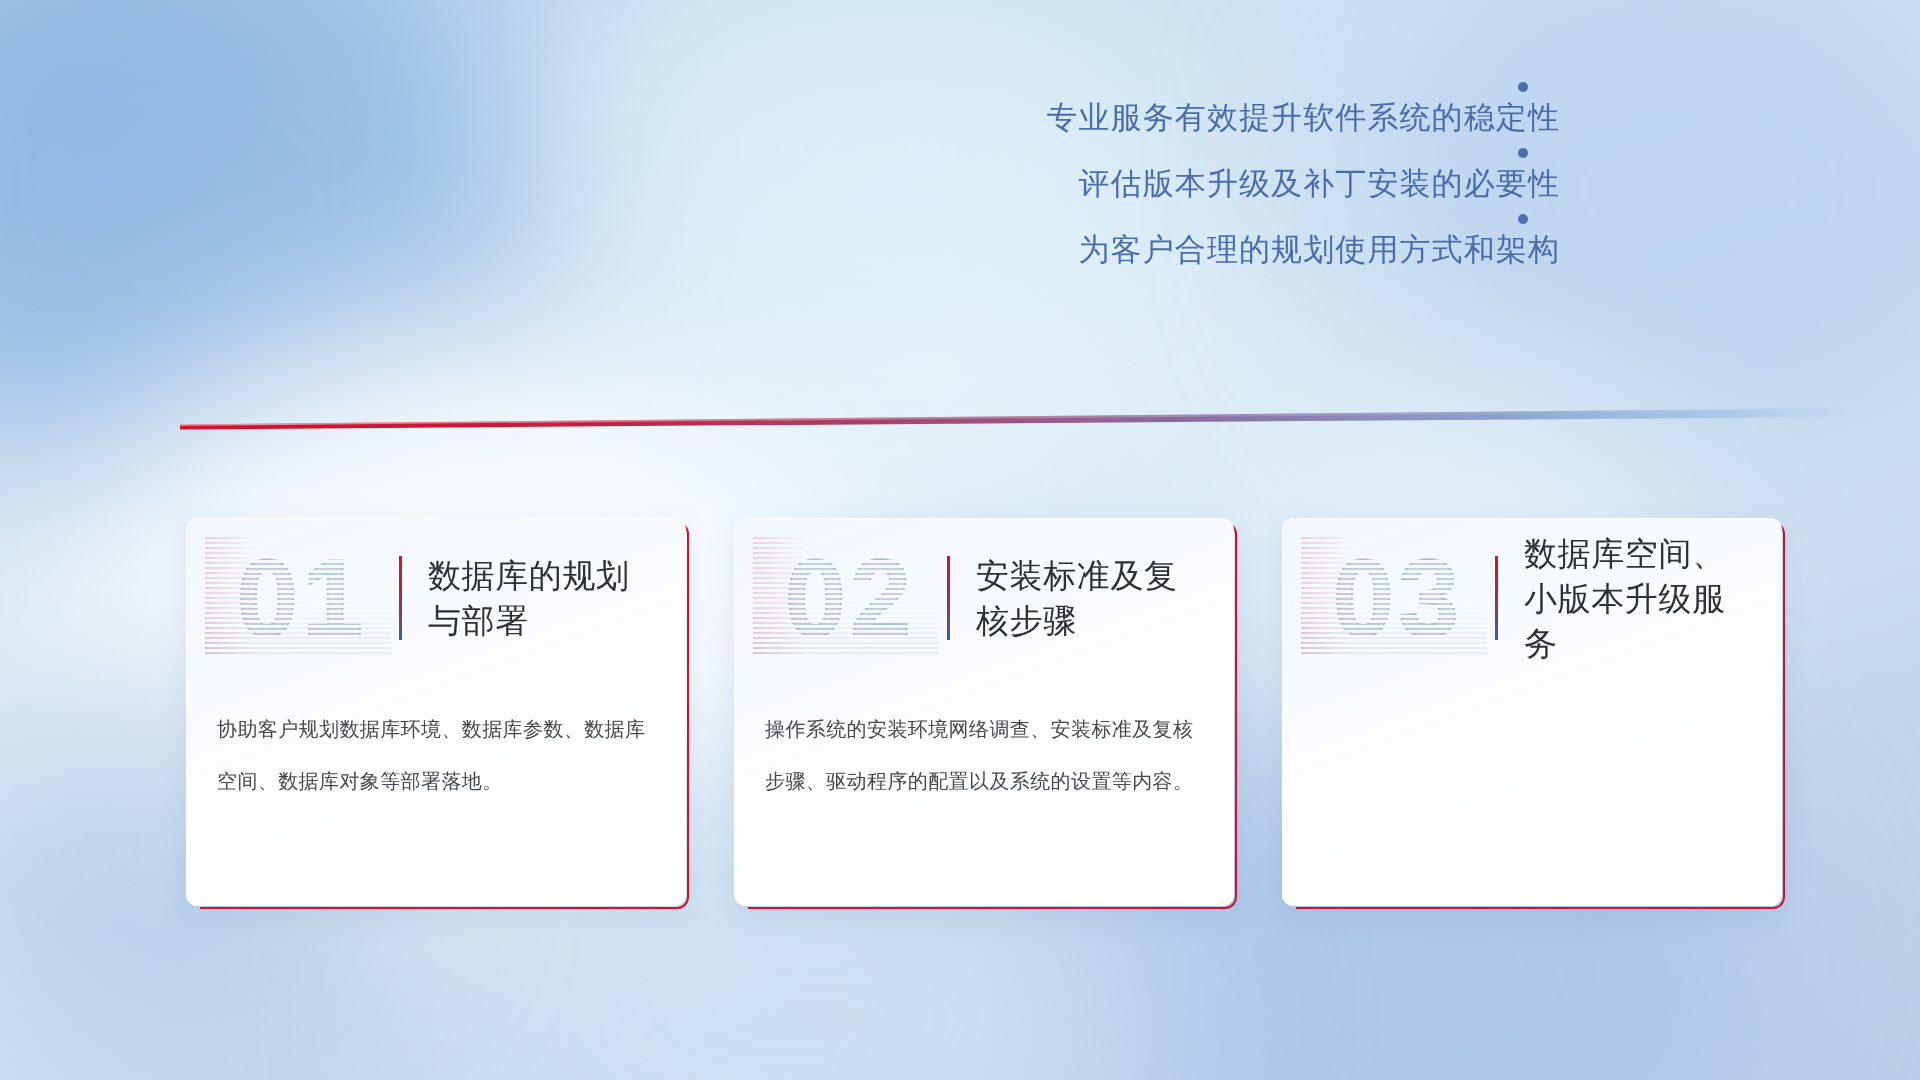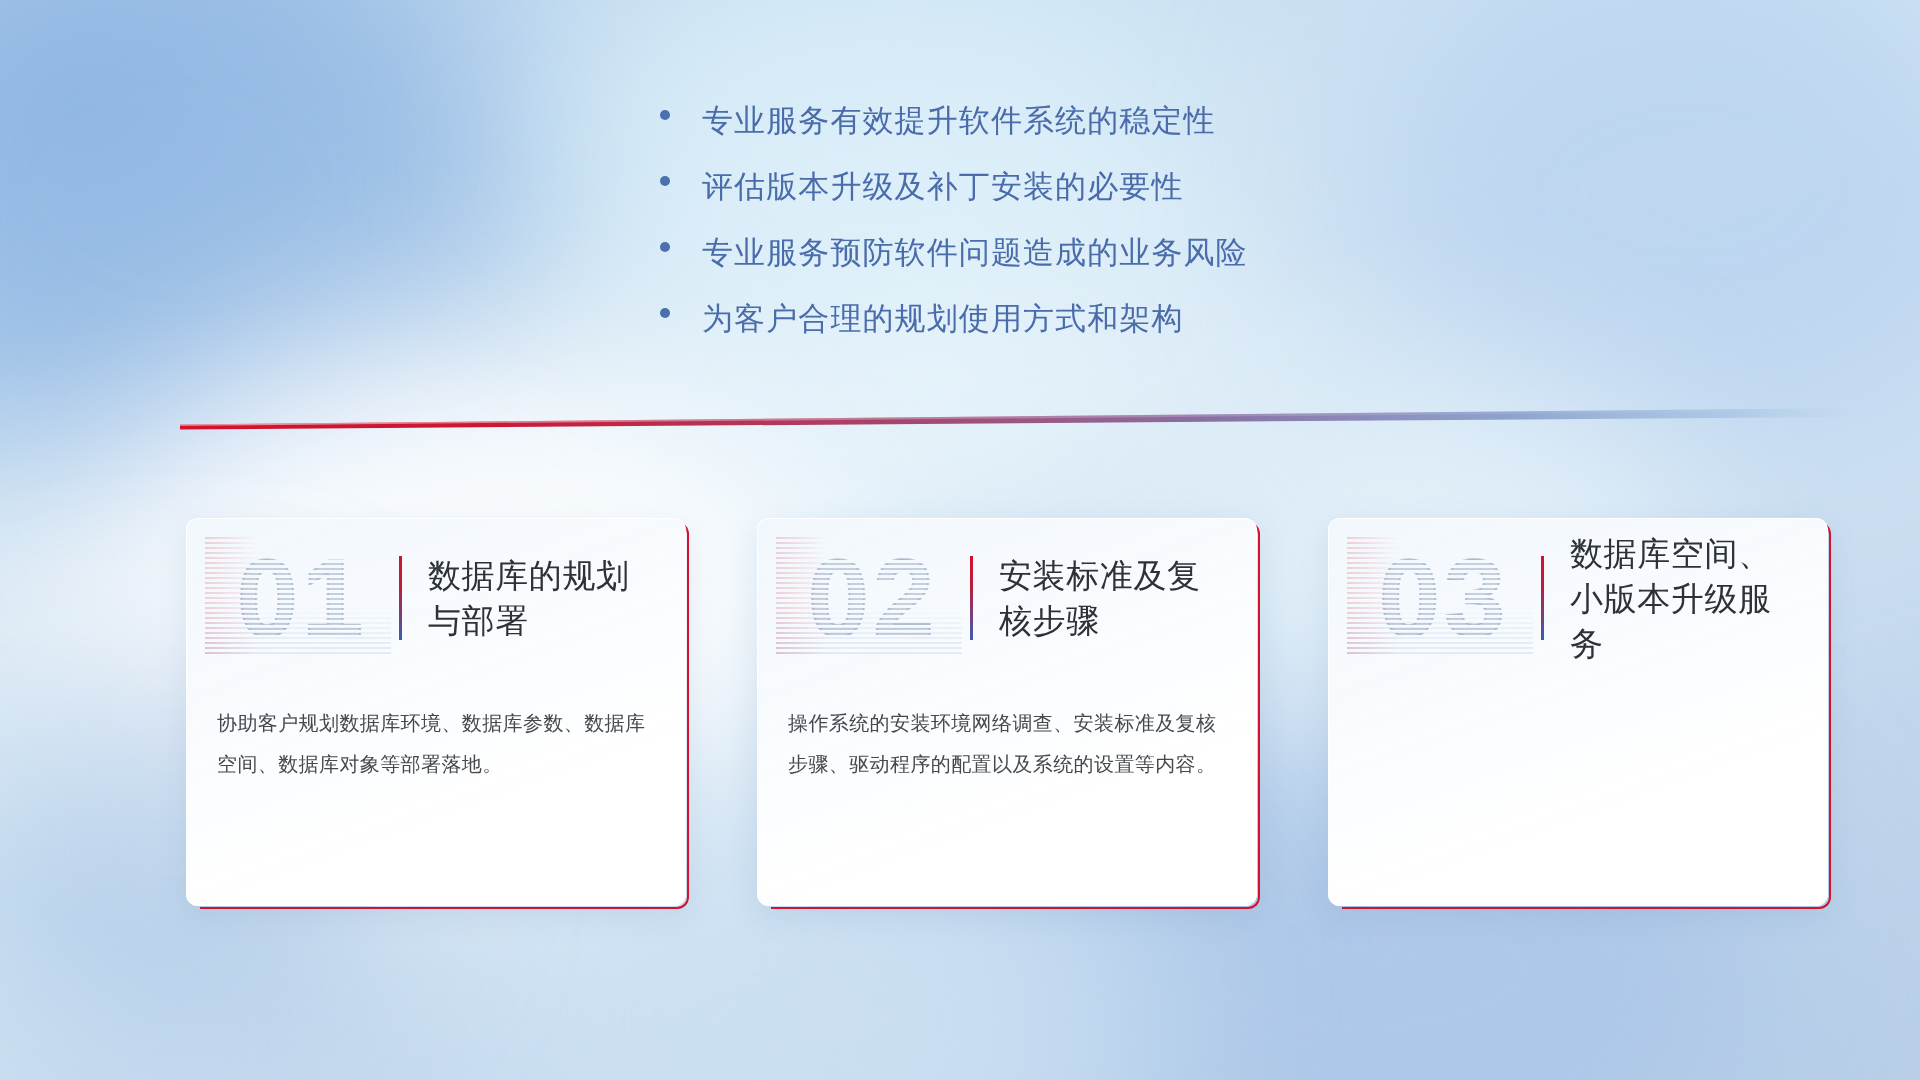--- a/index.html
+++ b/index.html
@@ -46,22 +46,23 @@
 
   
   .bullets {
     position: absolute;
     left: 660px;
     top: 88px;
     width: 900px;
   }
   .bullet-row {
     display: flex;
-    align-items: center;
+    align-items: flex-end;
     height: 66px;
+    flex-direction: column;
   }
   .bullet-dot {
     width: 10px;
     height: 10px;
     border-radius: 50%;
     background: #4c6fad;
     flex: 0 0 auto;
     margin-right: 32px;
     position: relative;
     top: -6px;
@@ -83,21 +84,21 @@
     height: 26px;
     pointer-events: none;
   }
 
   
   .cards {
     position: absolute;
     left: 186px;
     top: 518px;
     display: flex;
-    gap: 71px;
+    gap: 48px;
   }
   .card {
     position: relative;
     width: 500px;
     height: 388px;
     border-radius: 12px;
     background: linear-gradient(155deg,
         rgba(255,255,255,0.72) 0%,
         rgba(250,252,254,0.88) 30%,
         rgba(255,255,255,0.97) 62%,
@@ -193,21 +194,21 @@
     font-size: 33px;
     line-height: 45px;
     color: #2e3237;
     letter-spacing: 0.6px;
     max-width: 215px;
   }
 
   .card-body {
     padding: 26px 30px 0 30px;
     font-size: 20px;
-    line-height: 41px;
+    line-height: 52px;
     color: #45484d;
     letter-spacing: 0.4px;
   }
 </style>
 </head>
 <body>
 
 <div class="slide">
 
   <div class="bg-blob blob-a"></div>
@@ -220,24 +221,20 @@
   <div class="bg-blob blob-h"></div>
 
   <div class="bullets">
     <div class="bullet-row">
       <span class="bullet-dot"></span>
       <span class="bullet-text">专业服务有效提升软件系统的稳定性</span>
     </div>
     <div class="bullet-row">
       <span class="bullet-dot"></span>
       <span class="bullet-text">评估版本升级及补丁安装的必要性</span>
-    </div>
-    <div class="bullet-row">
-      <span class="bullet-dot"></span>
-      <span class="bullet-text">专业服务预防软件问题造成的业务风险</span>
     </div>
     <div class="bullet-row">
       <span class="bullet-dot"></span>
       <span class="bullet-text">为客户合理的规划使用方式和架构</span>
     </div>
   </div>
 
   <div class="divider-wrap">
     <svg width="1668" height="26" viewBox="0 0 1668 26" preserveAspectRatio="none">
       <defs>

